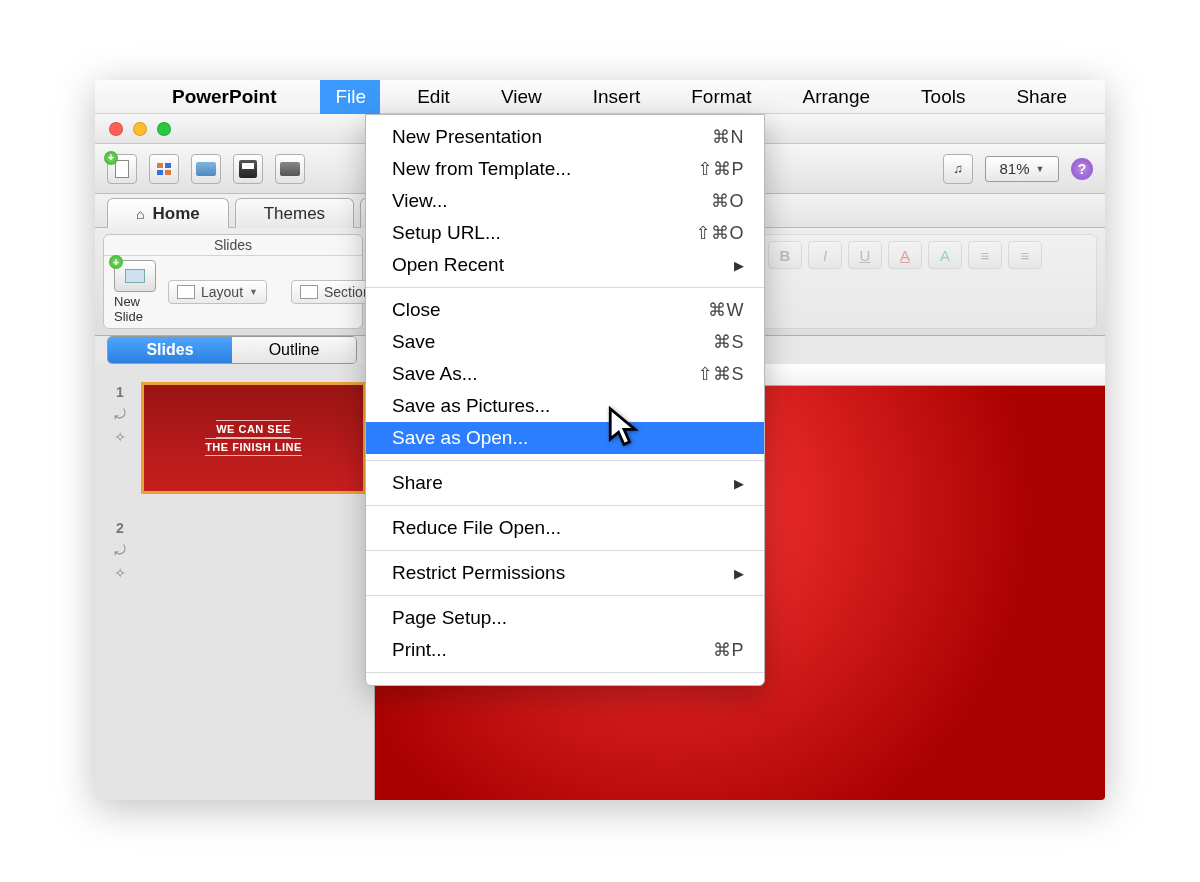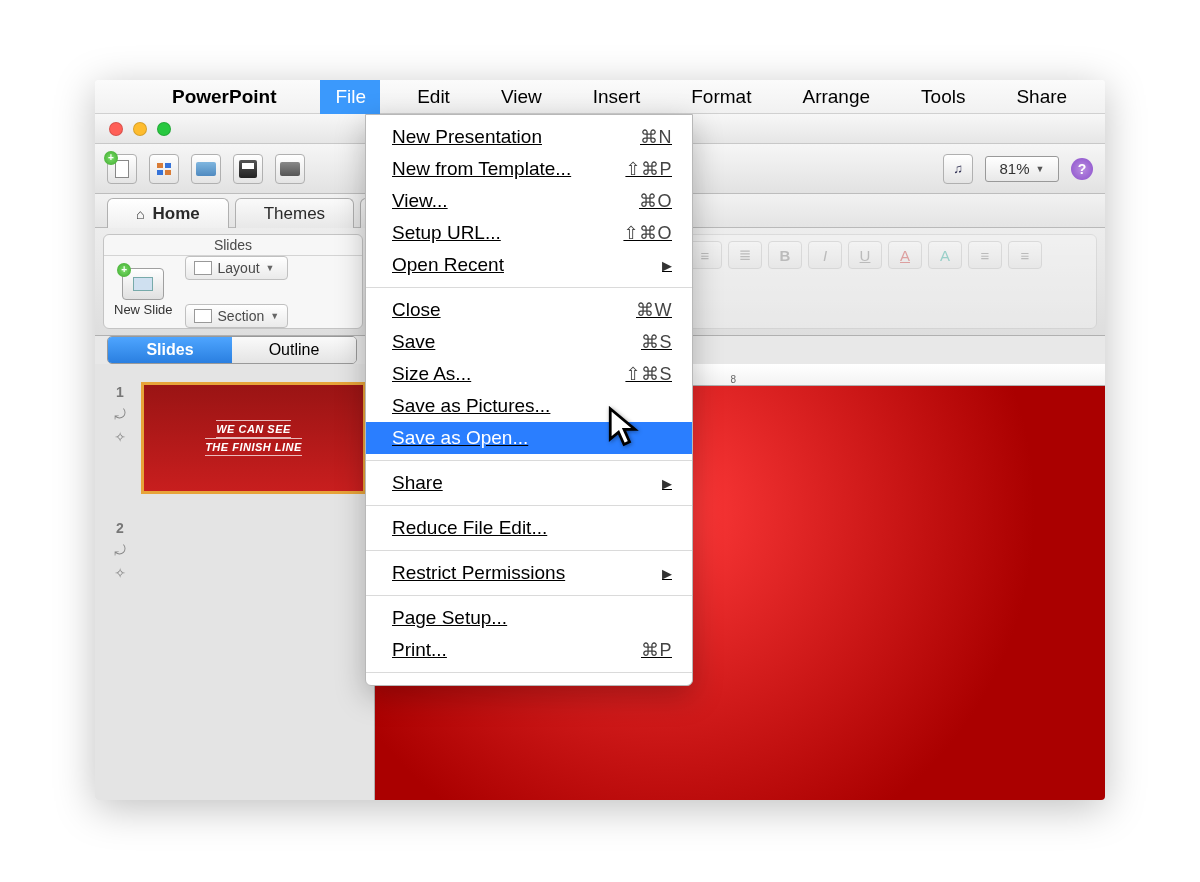--- a/index.html
+++ b/index.html
@@ -107,40 +107,39 @@
   .editarea{position:absolute;left:0;top:256px;right:0;bottom:0;background:#e8e8e8}
   .thumbpanel{position:absolute;left:0;top:28px;width:280px;bottom:0;background:#e4e4e4;border-right:1px solid #b0b0b0;
     padding:20px 10px 10px 10px}
   .thumbrow{display:flex;gap:8px;margin-bottom:28px}
   .thumb-side{width:30px;display:flex;flex-direction:column;align-items:center;gap:6px;color:#888;font-size:14px}
   .thumb-num{font-weight:700;color:#777}
   .thumb{flex:1;height:108px;border:1px solid #888;background:#fff;position:relative;overflow:hidden}
   .thumb.sel{outline:4px solid #e7a339;outline-offset:-2px}
   .thumb1-bg{position:absolute;inset:0;background:linear-gradient(#9a1414,#c81e1e);}
   .thumb1-txt{position:absolute;inset:0;display:flex;flex-direction:column;align-items:center;justify-content:center;
-    color:#fff;font-size:11px;font-weight:700;font-style:italic;letter-spacing:0.5px;text-align:center;line-height:1.3}
+    color:#fff;font-size:11px;font-weight:700;letter-spacing:0.5px;text-align:center;line-height:1.3}
   .thumb1-txt span{border-top:1px solid rgba(255,255,255,0.7);border-bottom:1px solid rgba(255,255,255,0.7);padding:1px 0}
   .thumb2-bg{position:absolute;inset:0;background:linear-gradient(#e0a030,#c88820)}
   .thumb2-top{position:absolute;top:0;left:0;right:0;height:28px;background:#1fa89f;display:flex;align-items:center;
     justify-content:center;color:#fff;font-size:9px;font-weight:700}
   .thumb2-icons{position:absolute;top:36px;left:0;right:0;display:flex;justify-content:space-around}
   .circ{width:26px;height:26px;border:2px solid #5c3b13;border-radius:50%;background:rgba(255,255,255,0.15)}
 
   .stage{position:absolute;left:280px;top:28px;right:0;bottom:0;background:#cfcfcf}
   .ruler{height:22px;background:linear-gradient(#fff,#f3f3f3);border-bottom:1px solid #b0b0b0;
     font-size:10px;color:#666;display:flex;align-items:flex-end;gap:40px;padding-left:6px;overflow:hidden}
   .canvas{position:absolute;left:0;top:22px;right:0;bottom:0;background:#c41515;
     background:radial-gradient(circle at 40% 30%,#ff3a3a,#a00 70%)}
 
   
   .dropdown{
-    position:absolute;left:270px;top:34px;width:328px;background:#fff;border:1px solid #b8b8b8;
+    position:absolute;left:270px;top:34px;width:400px;background:#fff;border:1px solid #b8b8b8;
     border-radius:0 0 6px 6px;box-shadow:0 10px 30px rgba(0,0,0,0.25);padding:6px 0;z-index:10;
     font-size:19px;
-    text-decoration:underline;
   }
   .dd-item{display:flex;align-items:center;height:32px;padding:0 20px 0 26px;justify-content:space-between}
   .dd-item.hl{background:#2a7eff;color:#fff}
   .dd-sep{height:1px;background:#dadada;margin:6px 0}
   .dd-sc{color:#444;font-size:18px;letter-spacing:0.5px}
   .dd-arrow{font-size:13px;color:#333}
 
   .cursor{position:absolute;left:512px;top:326px;z-index:20}
   .cursor svg{filter:drop-shadow(1px 1px 2px rgba(0,0,0,0.4))}
 </style>
@@ -227,21 +226,21 @@
     <div class="ribgroup" style="width:260px">
       <div class="ribgroup-title">Slides</div>
       <div class="ribgroup-body">
         <div class="nsbtn">
           <div class="nsicon">
             <div class="green-plus" style="left:-6px;top:-6px">+</div>
             <span style="width:20px;height:14px;background:#cfe0f0;border:1px solid #7aa"></span>
           </div>
           <span>New Slide</span>
         </div>
-        <div style="display:flex;flex-direction:column;gap:24px">
+        <div style="display:flex;flex-direction:row;gap:24px">
           <div class="mini-row">
             <span class="mini-icon"></span>
             <span>Layout</span>
             <span style="font-size:9px;color:#666">▼</span>
           </div>
           <div class="mini-row">
             <span class="mini-icon"></span>
             <span>Section</span>
             <span style="font-size:9px;color:#666">▼</span>
           </div>
@@ -347,37 +346,37 @@
       <div class="dd-sep"></div>
       <div class="dd-item">
         <span>Close</span>
         <span class="dd-sc">⌘W</span>
       </div>
       <div class="dd-item">
         <span>Save</span>
         <span class="dd-sc">⌘S</span>
       </div>
       <div class="dd-item">
-        <span>Size As...</span>
+        <span>Save As...</span>
         <span class="dd-sc">⇧⌘S</span>
       </div>
       <div class="dd-item">
         <span>Save as Pictures...</span>
       </div>
       <div class="dd-item hl">
         <span>Save as Open...</span>
       </div>
       <div class="dd-sep"></div>
       <div class="dd-item">
         <span>Share</span>
         <span class="dd-arrow">▶</span>
       </div>
       <div class="dd-sep"></div>
       <div class="dd-item">
-        <span>Reduce File Edit...</span>
+        <span>Reduce File Open...</span>
       </div>
       <div class="dd-sep"></div>
       <div class="dd-item">
         <span>Restrict Permissions</span>
         <span class="dd-arrow">▶</span>
       </div>
       <div class="dd-sep"></div>
       <div class="dd-item">
         <span>Page Setup...</span>
       </div>

